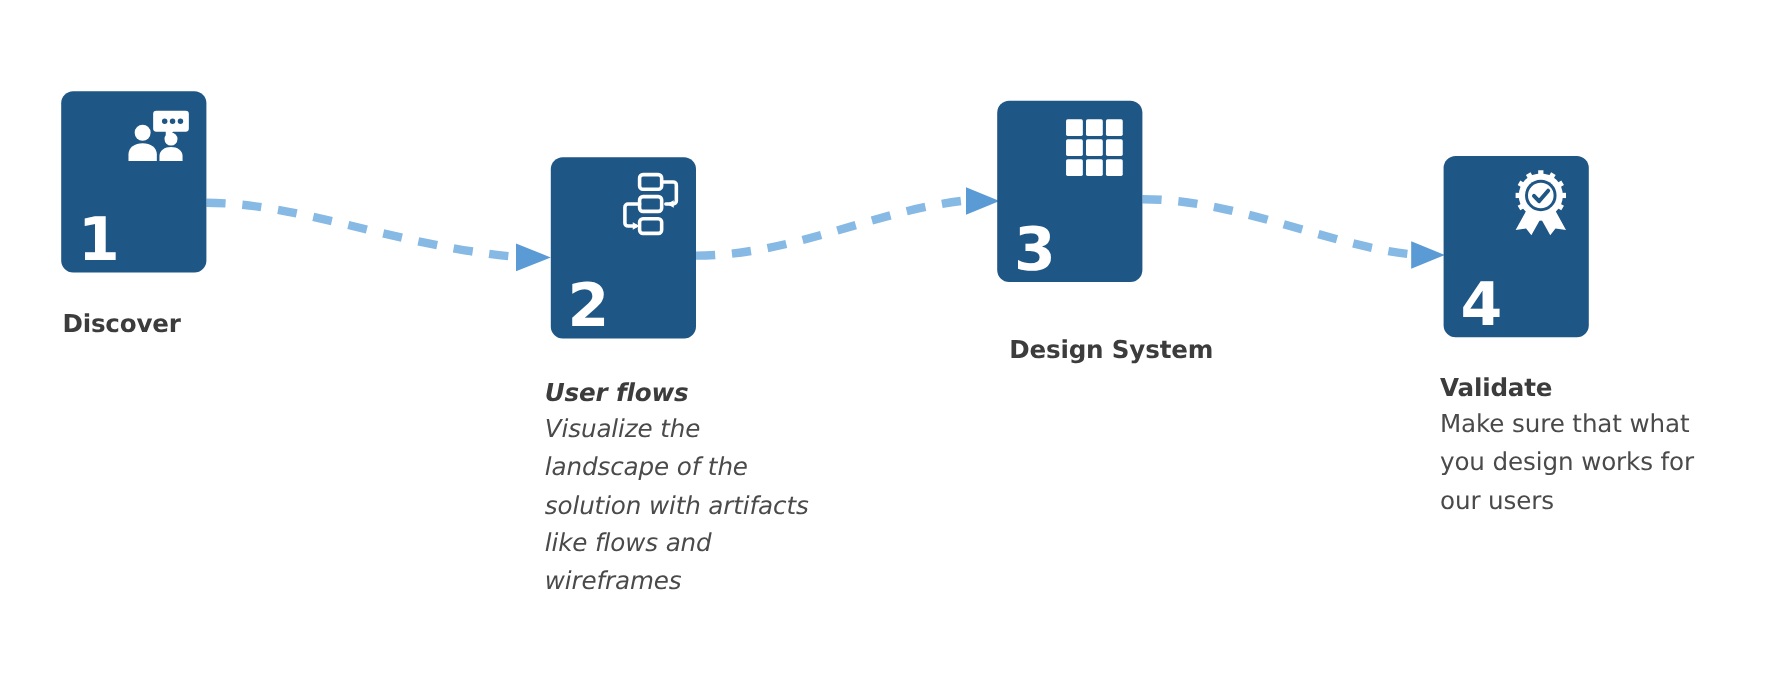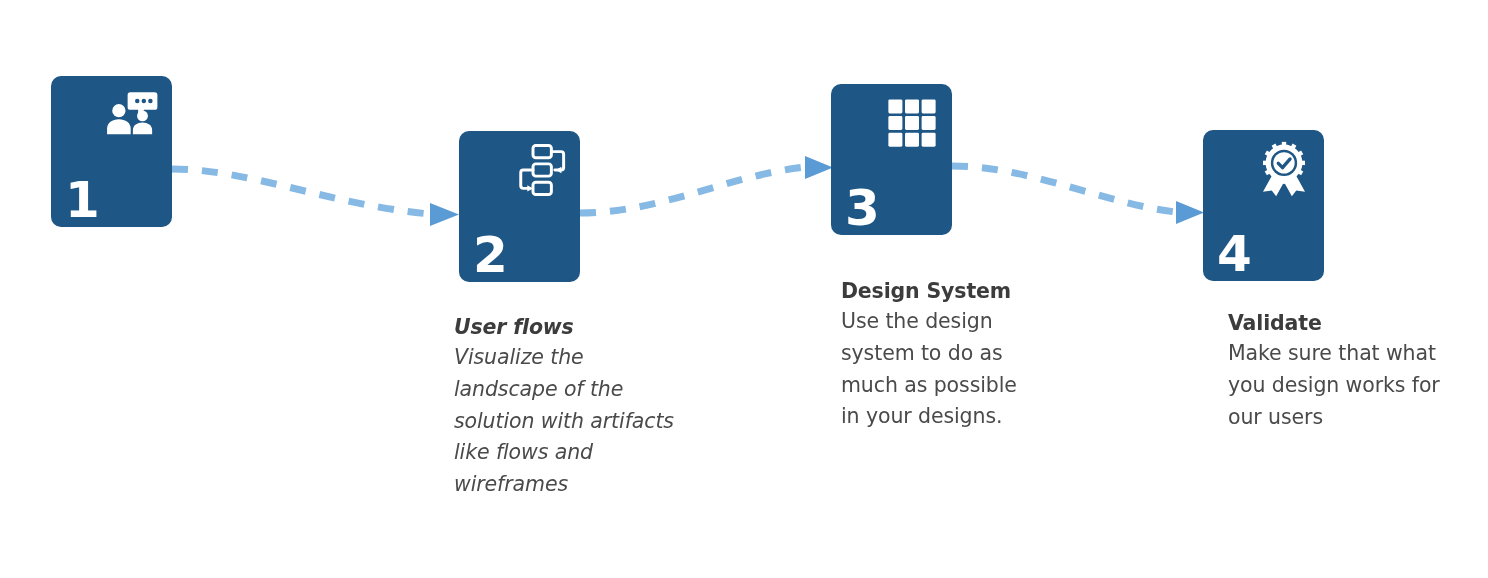--- a/index.html
+++ b/index.html
@@ -111,20 +111,21 @@
 
         <circle cx="17" cy="27" r="7.6" fill="#ffffff"></circle>
         <path d="M3.5 54 v-6.5 c0-6.6 6-10.6 13.5-10.6 s13.5 4 13.5 10.6 V54 z" fill="#ffffff"></path>
 
         <circle cx="44" cy="33" r="6.2" fill="#ffffff"></circle>
         <path d="M33 54 v-4.8 c0-5.5 5-8.7 11-8.7 s11 3.2 11 8.7 V54 z" fill="#ffffff"></path>
       </svg>
       <div class="step-number">1</div>
     </div>
     <div class="step-text" style="left:52px; top:256px; width:248px;">
+      <div class="step-title">Discover</div>
     </div>
   </div>
 
   <div class="step">
     <div class="step-card" style="left:459px; top:131px; width:121px; height:151px; background:#1e5685;">
       <svg class="step-icon" viewBox="0 0 64 64">
         <g fill="none" stroke="#ffffff" stroke-width="3.4" stroke-linecap="round" stroke-linejoin="round">
           <rect x="24" y="4" width="21" height="14" rx="3.2"></rect>
           <rect x="24" y="25" width="21" height="14" rx="3.2"></rect>
           <rect x="24" y="46" width="21" height="14" rx="3.2"></rect>
@@ -157,21 +158,20 @@
           <rect x="43" y="24" width="16" height="16" rx="1.6"></rect>
           <rect x="5" y="43" width="16" height="16" rx="1.6"></rect>
           <rect x="24" y="43" width="16" height="16" rx="1.6"></rect>
           <rect x="43" y="43" width="16" height="16" rx="1.6"></rect>
         </g>
       </svg>
       <div class="step-number">3</div>
     </div>
     <div class="step-text" style="left:841px; top:277px; width:192px;">
       <div class="step-title">Design System</div>
-      <div class="step-desc">Use the design system to do as much as possible in your designs.</div>
     </div>
   </div>
 
   <div class="step">
     <div class="step-card" style="left:1203px; top:130px; width:121px; height:151px; background:#1e5685;">
       <svg class="step-icon" viewBox="0 0 64 64">
 
         <polygon points="19,38 8,58 18,56.5 23,63 33,45" fill="#ffffff"></polygon>
         <polygon points="45,38 56,58 46,56.5 41,63 31,45" fill="#ffffff"></polygon>
 
@@ -191,19 +191,19 @@
             <rect x="29.5" y="1" width="5" height="5" transform="rotate(300 32 25)"></rect>
             <rect x="29.5" y="1" width="5" height="5" transform="rotate(330 32 25)"></rect>
           </g>
         </g>
         <circle cx="32" cy="25" r="15" fill="#1e5685"></circle>
         <circle cx="32" cy="25" r="12.2" fill="#ffffff"></circle>
         <path d="M25.5 25.5 l4.8 5 L39 20.5" fill="none" stroke="#1e5685" stroke-width="3.8" stroke-linecap="round" stroke-linejoin="round"></path>
       </svg>
       <div class="step-number">4</div>
     </div>
-    <div class="step-text" style="left:1200px; top:309px; width:240px;margin-left:28px;">
+    <div class="step-text" style="left:1200px; top:309px; width:240px;">
       <div class="step-title">Validate</div>
       <div class="step-desc">Make sure that what you design works for our users</div>
     </div>
   </div>
 
 </div>
 
 </body></html>

